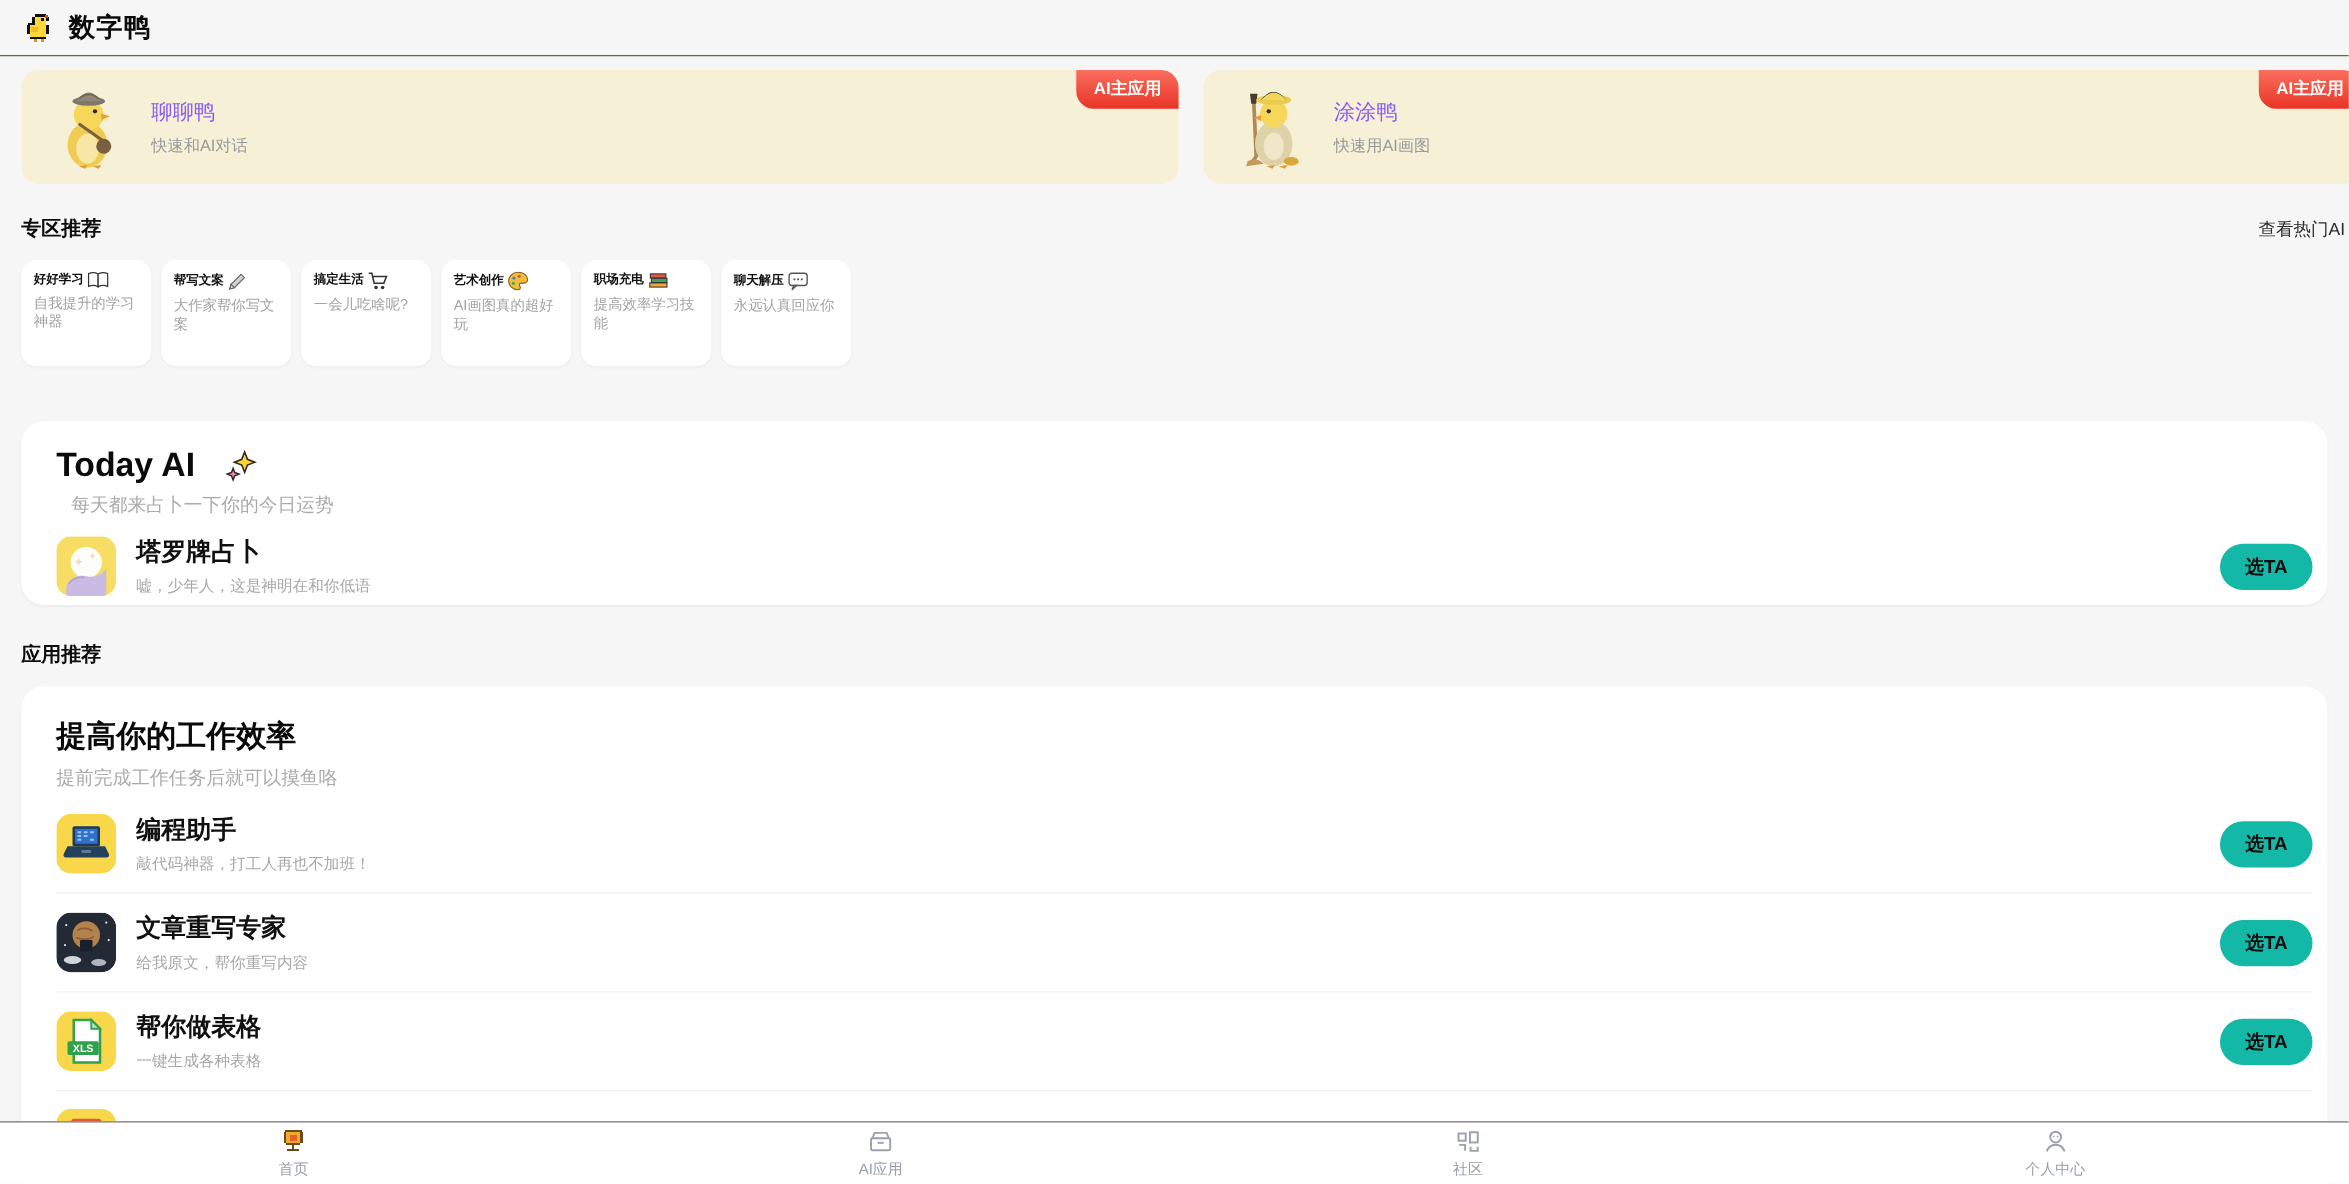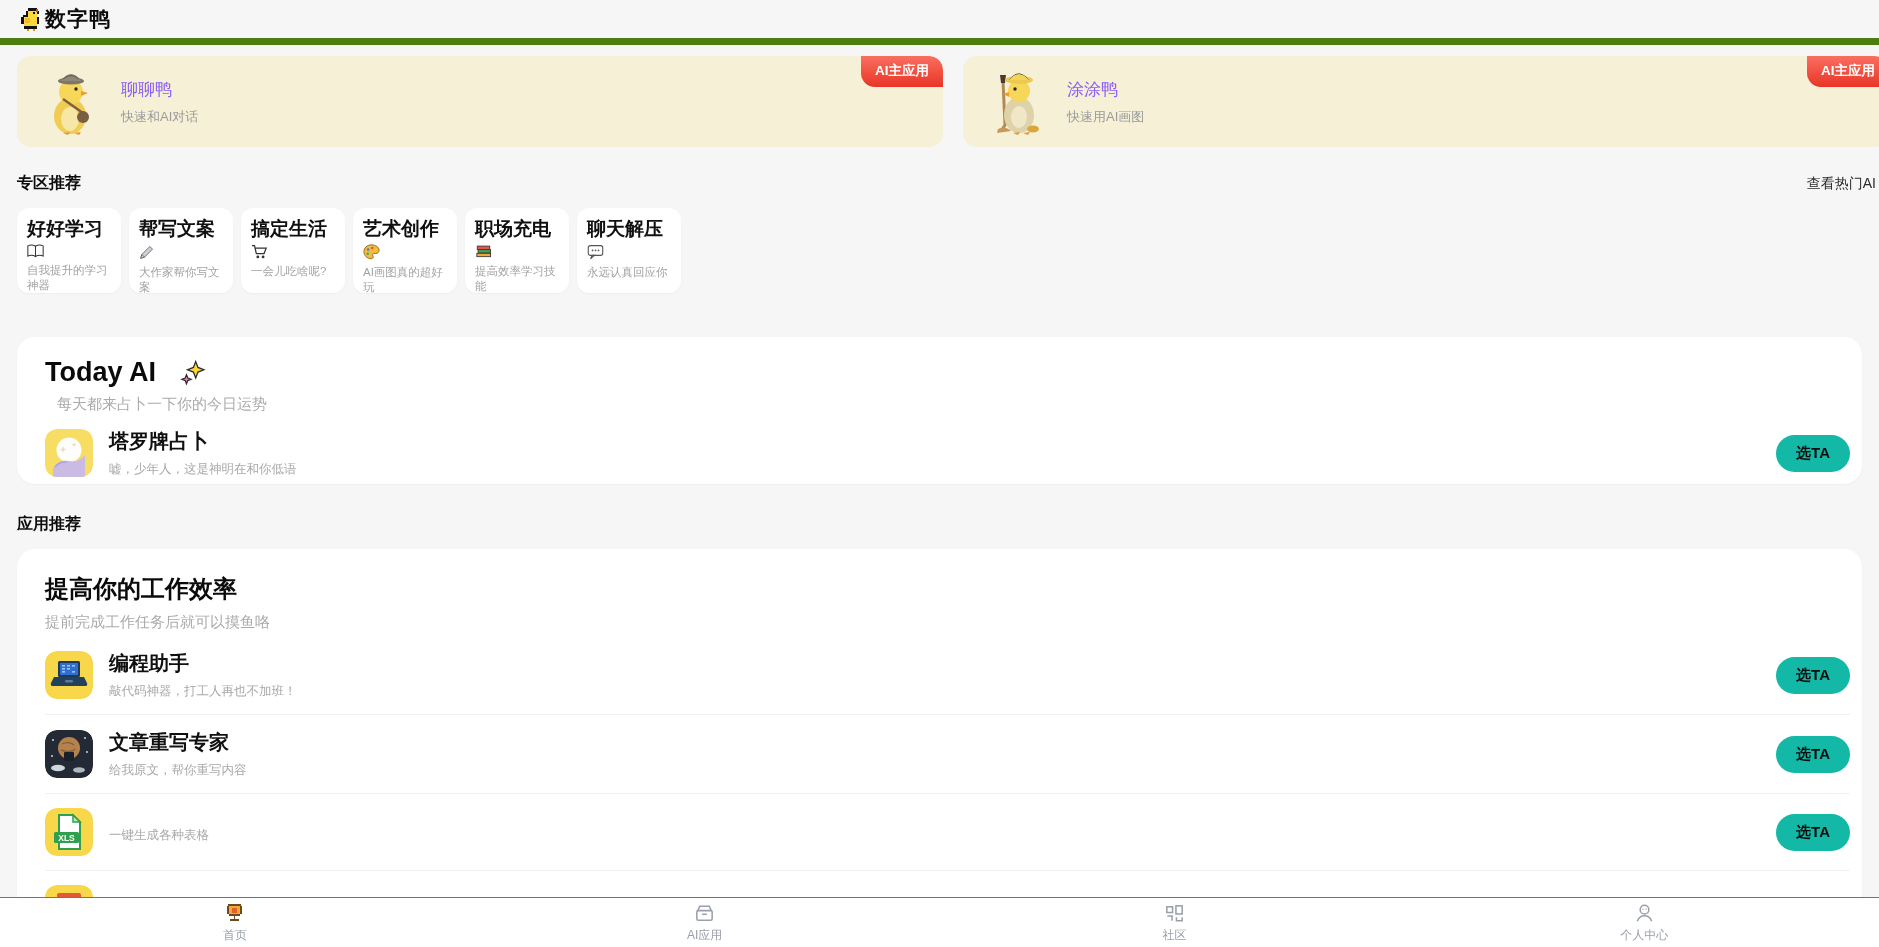--- a/index.html
+++ b/index.html
@@ -3,22 +3,22 @@
 <meta charset="utf-8">
 <style>
   * { margin:0; padding:0; box-sizing:border-box; }
   html,body { width:1879px; height:947px; overflow:hidden; }
   body {
     font-family:"Liberation Sans","DejaVu Sans",sans-serif;
     background:#f6f6f7; color:#111; position:relative;
   }
   
   .app-header {
-    height:45px; display:flex; align-items:center; gap:0;
-    padding:0 18px; background:#f6f6f7; border-bottom:7px solid #4d7c0f;
+    height:45px; display:flex; align-items:center; gap:10px;
+    padding:0 18px; background:#f6f6f7; border-bottom:1px solid #4d7c0f;
   }
   .app-title { font-size:21px; font-weight:900; letter-spacing:1px; color:#0b0b0b; }
   
   .page { padding:0 17px; }
   
   .banner-row { display:flex; gap:20px; margin-top:11px; }
   .banner-card {
     position:relative; width:926px; min-width:926px; height:91px;
     background:#f6f0d7; border-radius:14px; display:flex; align-items:center;
     padding:0 26px; gap:22px; overflow:hidden; cursor:pointer;
@@ -33,21 +33,21 @@
   }
   
   .section-head { display:flex; align-items:center; justify-content:space-between; margin-top:26px; }
   .section-title { font-size:16px; font-weight:800; color:#0c0c0c; }
   .see-more { font-size:14px; color:#2b2b2b; margin-right:-14px; cursor:pointer; white-space:nowrap; }
   .zone-row { display:flex; gap:8px; margin-top:14px; }
   .zone-card {
     width:104px; height:85px; background:#ffffff; border-radius:12px;
     padding:9px 10px; box-shadow:0 1px 2px rgba(0,0,0,.04); cursor:pointer; overflow:hidden;
   }
-  .zone-title { font-size:19px; font-weight:800; line-height:1.25; color:#101010; display:flex; flex-wrap:wrap; align-items:center; gap:3px; }
+  .zone-title { font-size:10px; font-weight:800; line-height:1.25; color:#101010; display:flex; flex-wrap:wrap; align-items:center; gap:3px; }
   .zone-sub { font-size:11.5px; color:#a3a3a3; line-height:1.3; margin-top:5px; }
   
   .today-card {
     margin-top:44px; background:#fff; border-radius:18px; height:147px;
     padding:20px 12px 0 28px; box-shadow:0 1px 2px rgba(0,0,0,.04);
   }
   .today-title { font-size:27px; font-weight:800; display:flex; align-items:center; gap:24px; color:#0a0a0a; }
   .today-sub { font-size:15px; color:#ababab; margin-top:7px;margin-left:12px; }
   .list-row { display:flex; align-items:center; gap:16px; padding:14px 0; }
   .list-icon { width:48px; height:48px; border-radius:12px; flex:none; overflow:hidden; }
@@ -343,20 +343,21 @@
       <span class="list-icon">
         <svg width="48" height="48" viewBox="0 0 48 48">
             <rect width="48" height="48" rx="12" fill="#f8d84a"></rect>
             <path d="M14 7h14l7 7v27H14z" fill="#fff" stroke="#2fa14c" stroke-width="2"></path>
             <path d="M28 7l7 7h-7z" fill="#bfe6cb" stroke="#2fa14c" stroke-width="1.5"></path>
             <rect x="9" y="24" width="25" height="11" rx="1.5" fill="#2fa14c"></rect>
             <text x="21.5" y="32.5" font-size="8.5" font-weight="bold" fill="#fff" text-anchor="middle" font-family="Liberation Sans, sans-serif">XLS</text>
           </svg>
       </span>
       <div class="li-texts">
+        <div class="li-title">帮你做表格</div>
         <div class="li-sub">一键生成各种表格</div>
       </div>
       <button class="pill-btn">选TA</button>
     </div>
 
     <div class="list-row">
       <span class="list-icon">
         <svg width="48" height="48" viewBox="0 0 48 48">
             <rect width="48" height="48" rx="12" fill="#f8d84a"></rect>
             <rect x="12" y="8" width="24" height="18" rx="2" fill="#e05a3a"></rect>

